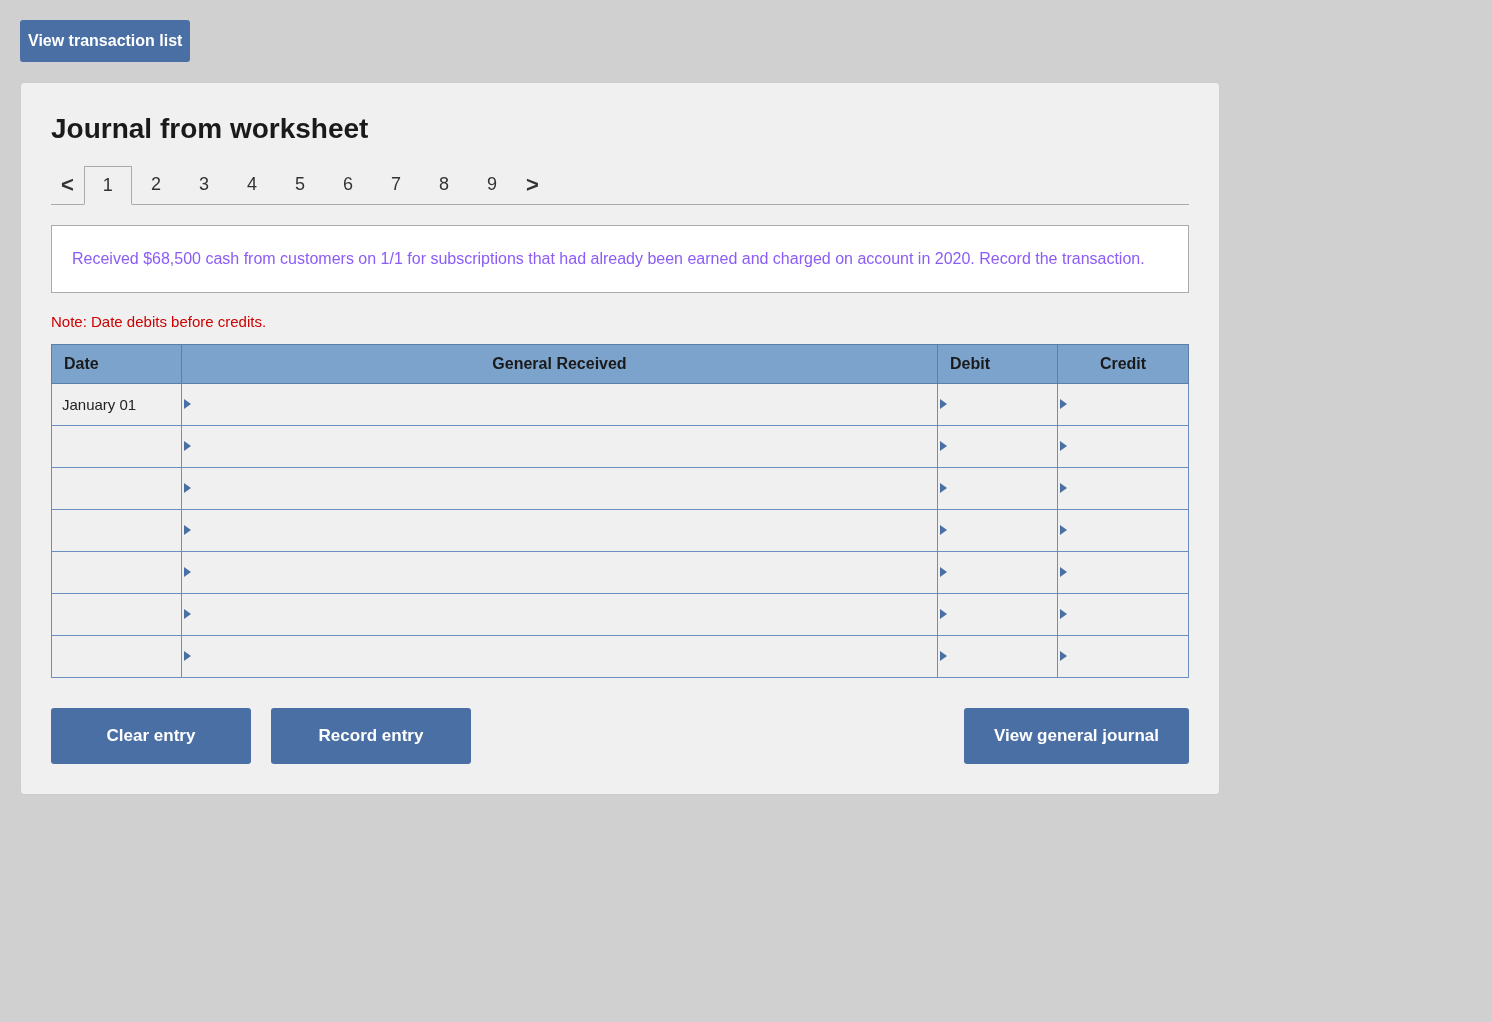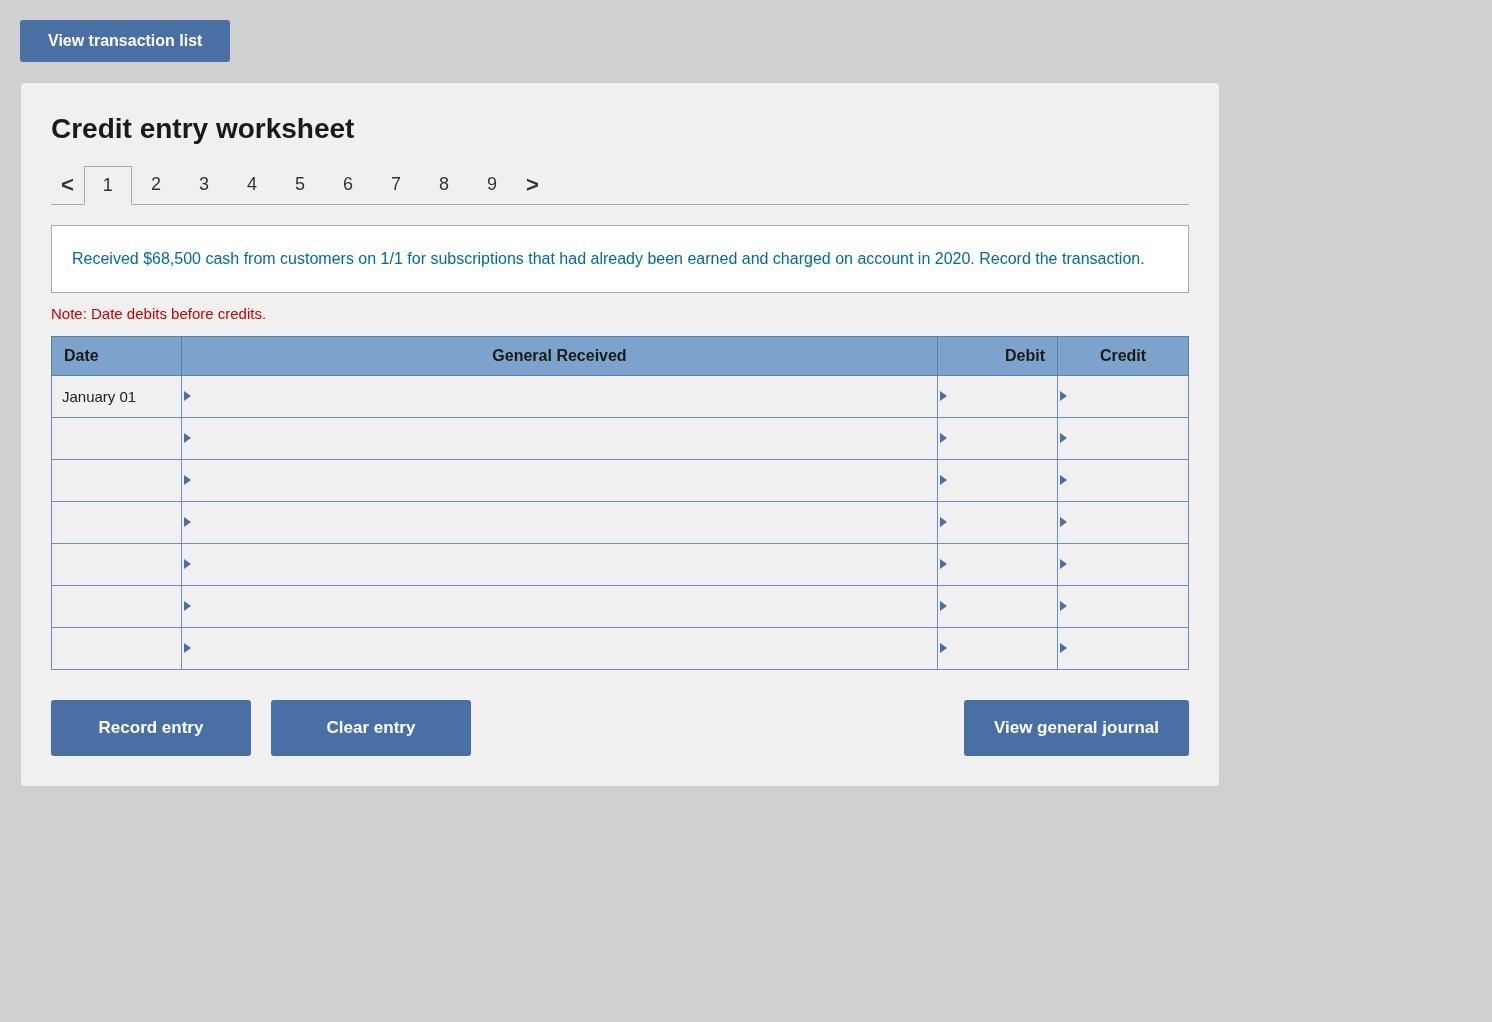--- a/index.html
+++ b/index.html
@@ -17,21 +17,21 @@
       flex-direction: column;
       align-items: flex-start;
       padding: 20px;
     }
 
     .view-transaction-btn {
       background-color: #4a6fa5;
       color: white;
       font-weight: bold;
       font-size: 16px;
-      padding: 12px 28px;
+      padding: 12px 8px;
       border: none;
       cursor: pointer;
       border-radius: 3px;
       margin-bottom: 20px;
     }
 
     .worksheet-container {
       background: #f0f0f0;
       border: 1px solid #ccc;
       border-radius: 4px;
@@ -77,24 +77,24 @@
       background: #f0f0f0;
       font-weight: normal;
       position: relative;
       top: 1px;
     }
 
     .description-box {
       border: 1px solid #aaa;
       background: white;
       padding: 20px;
-      margin-bottom: 12px;
+      margin-bottom: 20px;
       font-size: 16px;
       line-height: 1.6;
-      color: #0369a1;
+      color: #8b5cf6;
     }
 
     .note-text {
       color: #cc0000;
       font-size: 15px;
       margin-bottom: 14px;
     }
 
     
     .journal-table {
@@ -118,21 +118,21 @@
       width: 130px;
       text-align: left;
     }
 
     .journal-table thead tr th.col-journal {
       text-align: center;
     }
 
     .journal-table thead tr th.col-debit {
       width: 120px;
-      text-align: right;
+      text-align: left;
     }
 
     .journal-table thead tr th.col-credit {
       width: 131px;
       text-align: center;
     }
 
     .journal-table tbody tr td {
       border: 1px solid #6a8fc0;
       padding: 0;
@@ -194,21 +194,21 @@
       flex: 1;
     }
   </style>
 </head>
 <body>
 
 <button class="view-transaction-btn">View transaction list</button>
 
 <div class="worksheet-container">
 
-  <div class="worksheet-title">Credit entry worksheet</div>
+  <div class="worksheet-title">Journal from worksheet</div>
 
   <div class="tabs-container">
     <button class="tab-nav-btn">&lt;</button>
 
     <div class="tab-item active">1</div>
     <div class="tab-item">2</div>
     <div class="tab-item">3</div>
     <div class="tab-item">4</div>
     <div class="tab-item">5</div>
     <div class="tab-item">6</div>
@@ -342,22 +342,22 @@
         </td>
         <td style="position:relative;">
           <span class="cell-indicator"></span>
           <input type="text" value="" style="padding-left: 16px;">
         </td>
       </tr>
     </tbody>
   </table>
 
   <div class="buttons-row">
+    <button class="action-btn">Clear entry</button>
+
     <button class="action-btn">Record entry</button>
-
-    <button class="action-btn">Clear entry</button>
 
     <div class="spacer"></div>
 
     <button class="action-btn">View general journal</button>
   </div>
 
 </div>
 
 </body></html>

